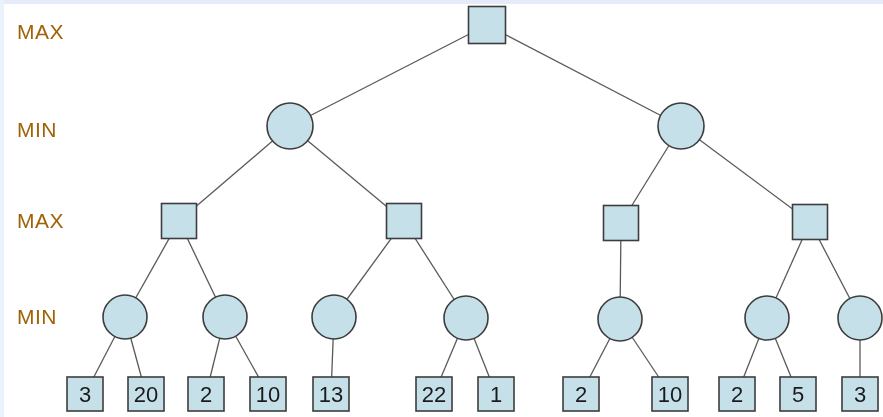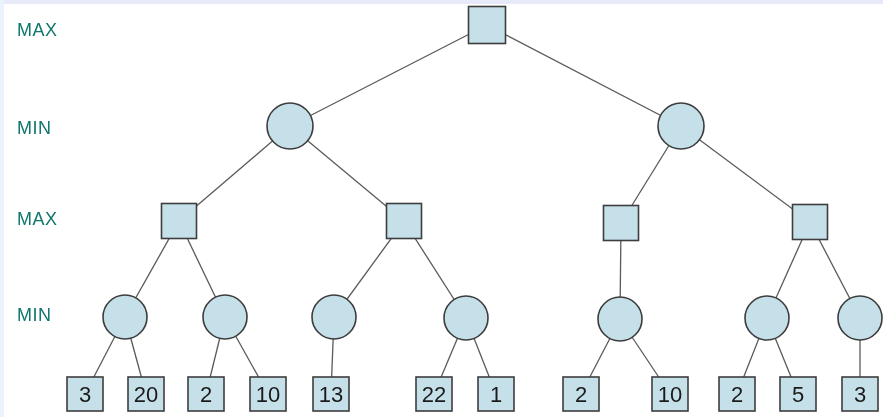--- a/index.html
+++ b/index.html
@@ -25,23 +25,23 @@
   }
   .left-border {
     position: absolute;
     top: 0; left: 0;
     width: 4px; height: 417px;
     background: #eaf3fb;
   }
   .row-label {
     position: absolute;
     left: 17px;
-    font-size: 18px;
+    font-size: 21px;
     line-height: 1;
-    color: #0f766e;
+    color: #a16207;
     letter-spacing: 0.5px;
     user-select: none;
   }
   .row-label.max1 { top: 21px; }
   .row-label.min1 { top: 119px; }
   .row-label.max2 { top: 210px; }
   .row-label.min2 { top: 306px; }
   svg.tree {
     position: absolute;
     top: 0; left: 0;

